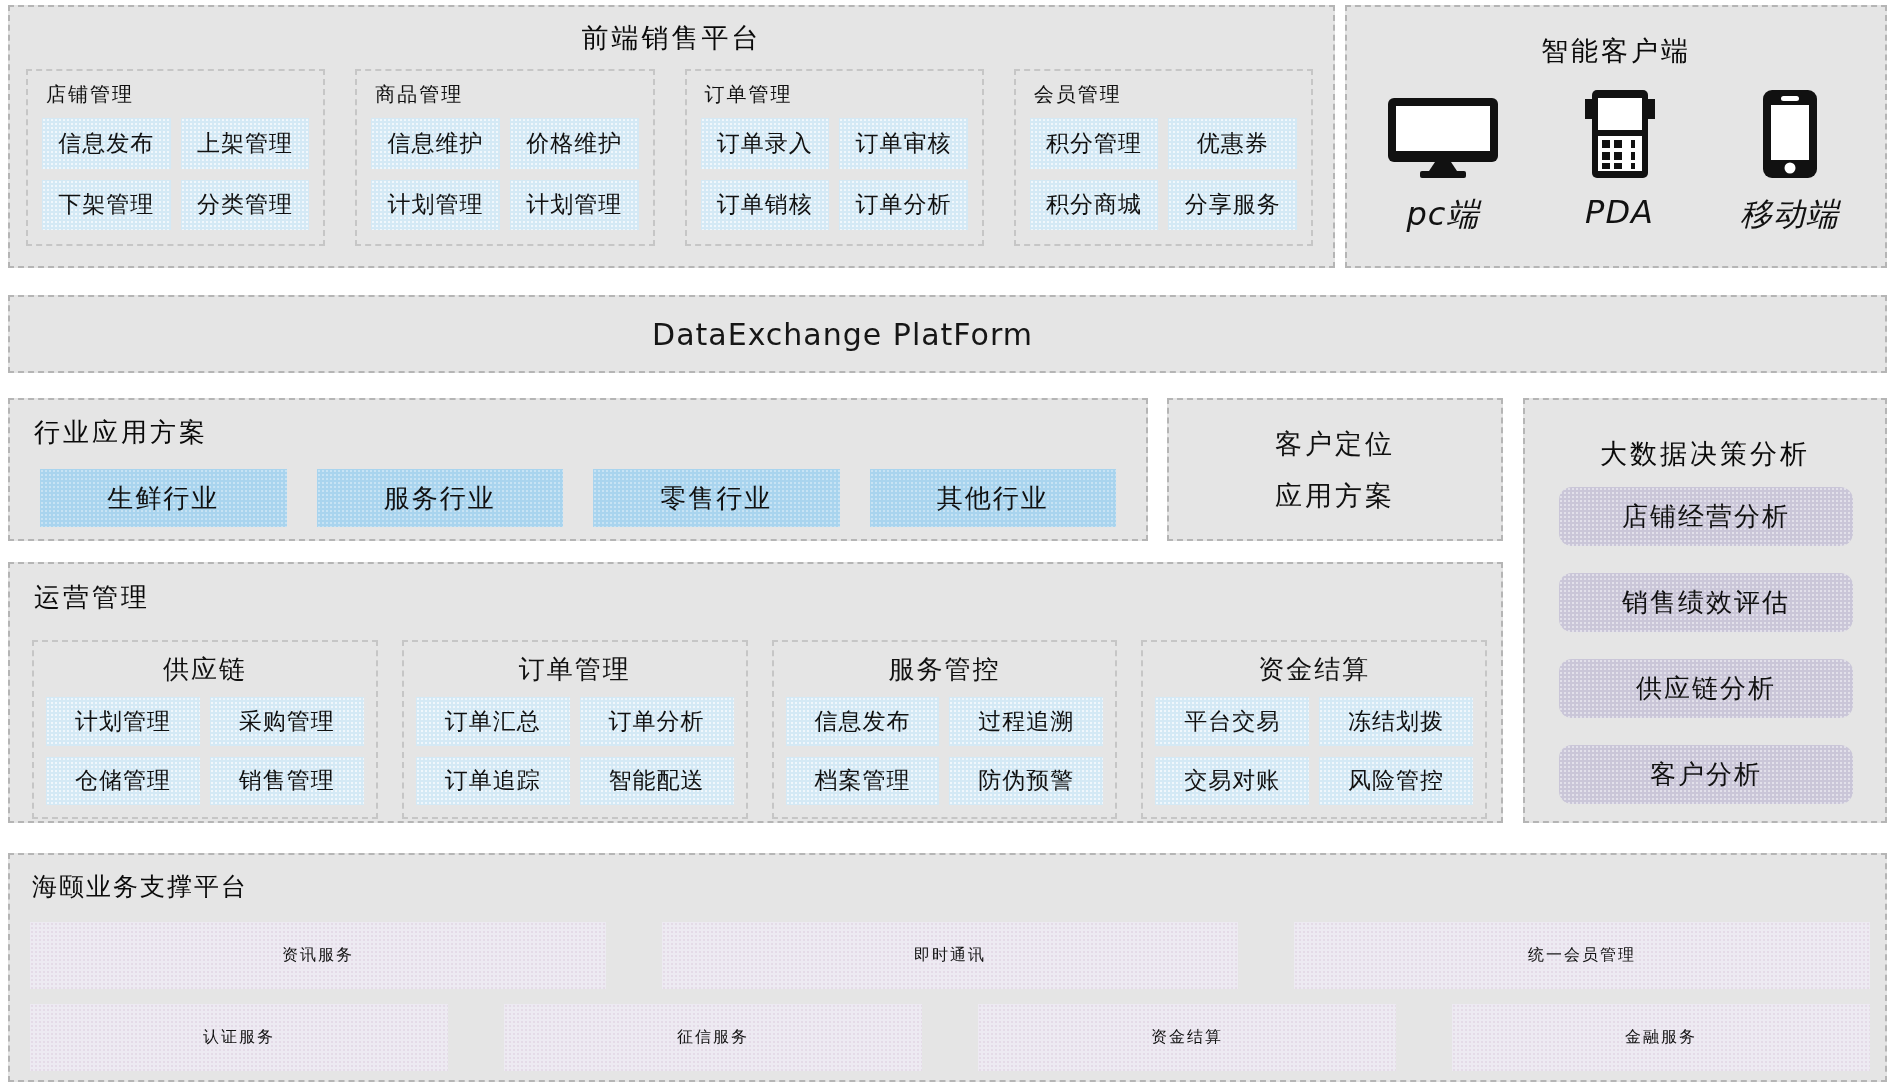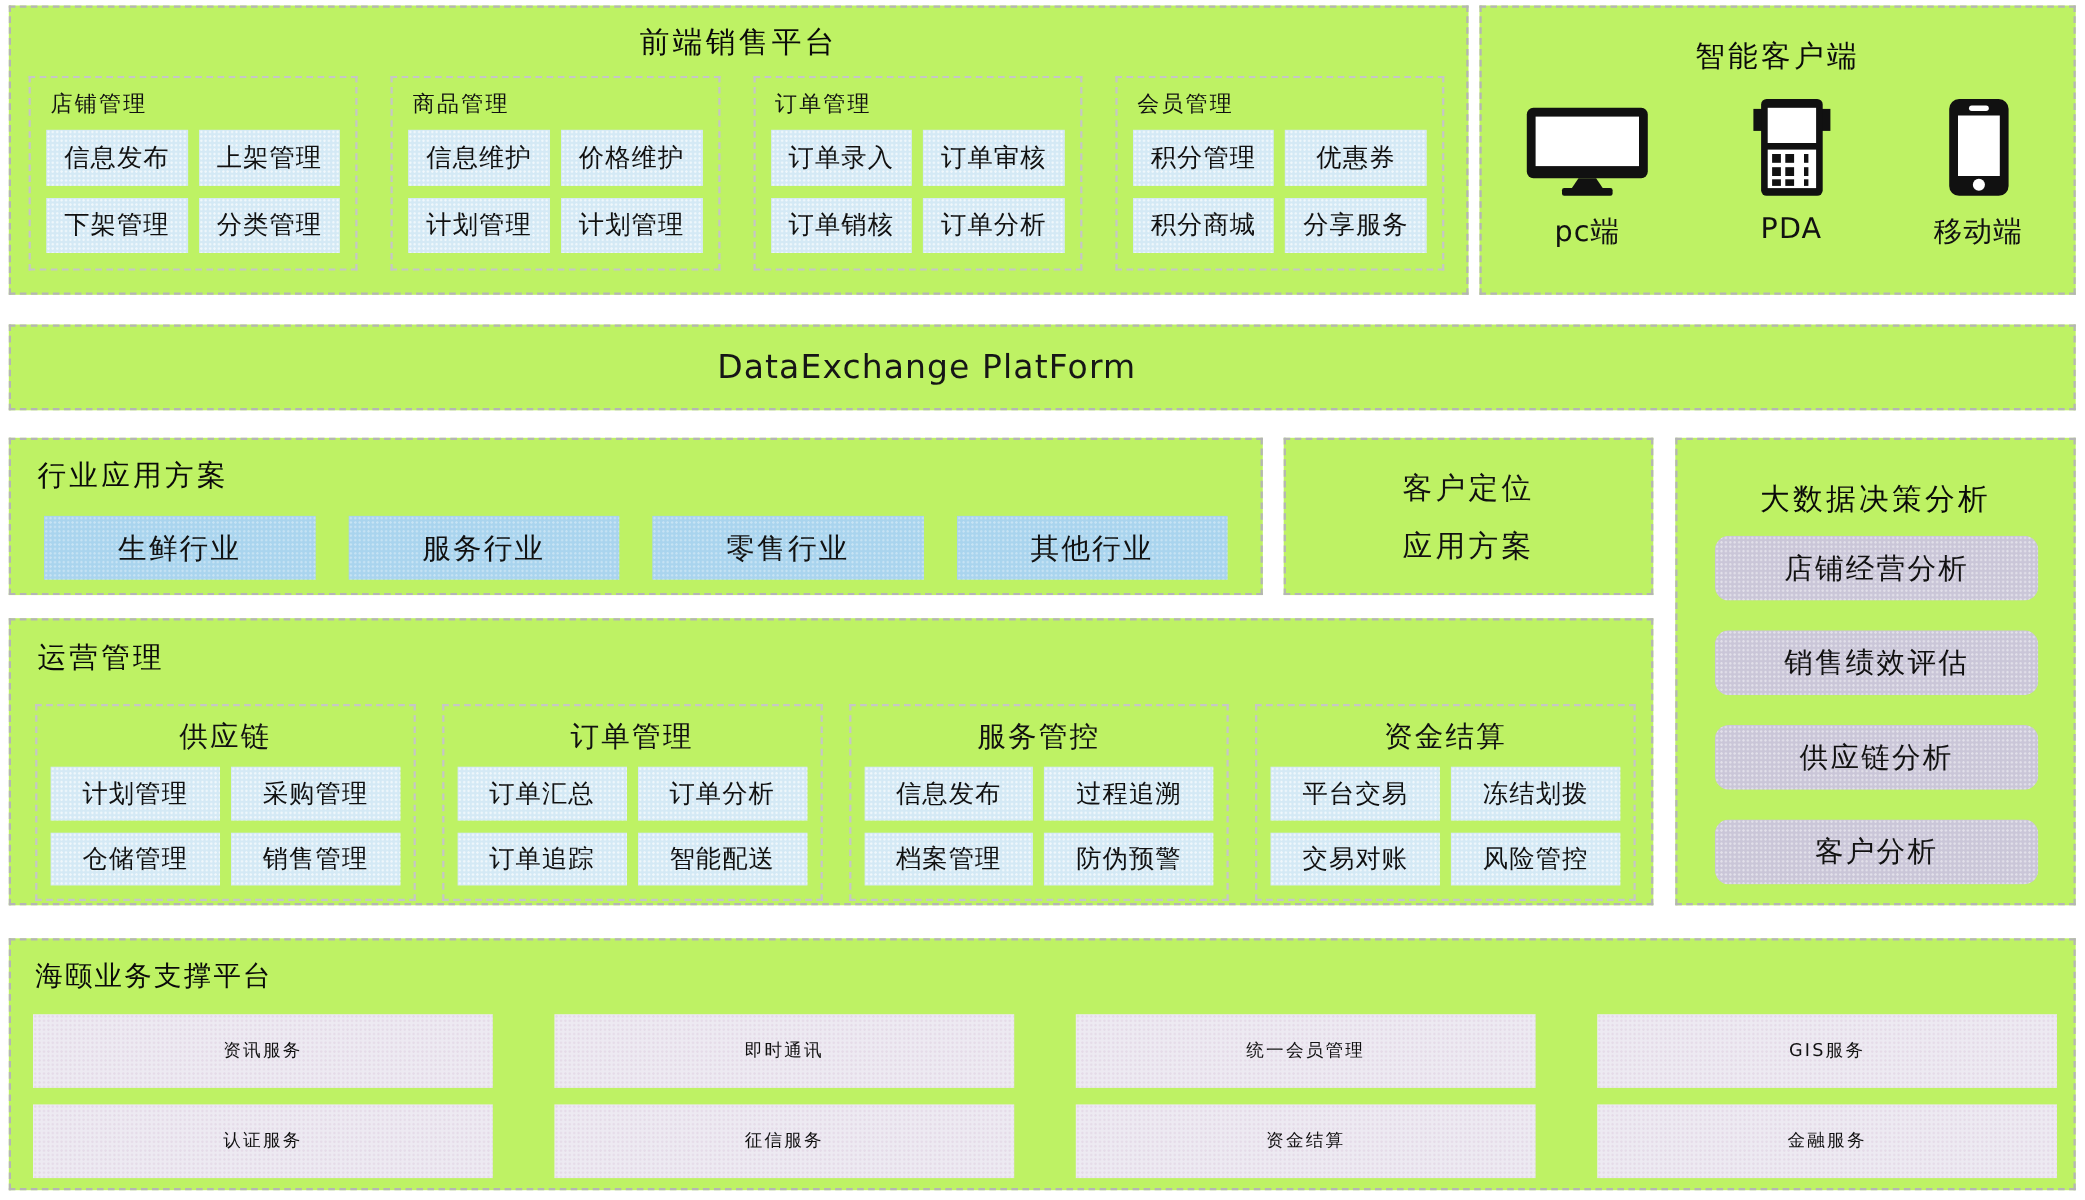--- a/index.html
+++ b/index.html
@@ -1,21 +1,21 @@
 <!DOCTYPE html>
 <html style="--border-gray: #b5b5b5; --accent-blue-light: #d4e9f5; --accent-blue: #a9d4ee; --accent-lavender: #cac6d8; --accent-lavender-light: #edeaf2;"><head>
 <meta charset="utf-8">
 <style>
   html,body{margin:0;padding:0;}
   body{
     width:1895px;height:1091px;position:relative;background:#fff;
     font-family:"DejaVu Sans","Liberation Sans",sans-serif;color:#111;
     overflow:hidden;
   }
-  .panel{position:absolute;border:2px dashed var(--border-gray);box-sizing:border-box;background:#bef264;}
+  .panel{position:absolute;border:2px dashed var(--border-gray);box-sizing:border-box;background:#e5e5e5;}
   .subpanel{border:2px dashed #c6c6c6;box-sizing:border-box;display:flex;flex-direction:column;}
   .sec-title{font-size:27px;letter-spacing:3px;color:#0a0a0a;}
   .sec-title.center{text-align:center;}
   .grid2{display:grid;grid-template-columns:1fr 1fr;gap:11px 10px;flex:1;}
   .chip{
     background:var(--accent-blue-light);
     background-image:radial-gradient(rgba(255,255,255,.65) 1px, transparent 1.2px);
     background-size:4px 4px;
     display:flex;align-items:center;justify-content:center;
     font-size:23px;letter-spacing:1px;white-space:nowrap;
@@ -46,21 +46,21 @@
   #front-platform .sec-title{margin-top:13px;}
   #front-groups{position:absolute;top:62px;left:16px;right:20px;bottom:20px;display:flex;gap:30px;}
   #front-groups .subpanel{flex:1;padding:8px 14px 14px;}
   #front-groups .g-title{font-size:20px;letter-spacing:2px;margin:2px 0 10px 4px;}
   
   #smart-client{left:1345px;top:5px;width:542px;height:263px;}
   #smart-client .sec-title{margin-top:26px;}
   #devices{position:absolute;top:82px;left:40px;right:46px;display:flex;justify-content:space-between;}
   .device{display:flex;flex-direction:column;align-items:center;}
   .device .icon-slot{height:90px;display:flex;align-items:flex-end;}
-  .device .dev-label{font-size:26px;letter-spacing:1px;margin-top:14px;}
+  .device .dev-label{font-size:32px;letter-spacing:1px;margin-top:14px;font-style:italic;}
   
   #exchange-band{left:8px;top:295px;width:1879px;height:78px;display:flex;align-items:center;justify-content:center;padding-right:210px;}
   #exchange-band .band-text{font-size:30px;font-weight:500;letter-spacing:1px;color:#161616;}
   
   #industry{left:8px;top:398px;width:1140px;height:143px;}
   #industry .sec-title{font-size:26px;margin:15px 0 0 24px;}
   #industry-boxes{position:absolute;top:69px;left:30px;right:30px;height:58px;display:flex;gap:30px;}
   #industry-boxes .bigblue{flex:1;}
   
   #cust-pos{left:1167px;top:398px;width:336px;height:143px;display:flex;flex-direction:column;align-items:center;justify-content:center;gap:16px;}
@@ -264,21 +264,20 @@
   </div>
 </div>
 
 <div class="panel" id="support">
   <div class="sec-title">海颐业务支撑平台</div>
   <div id="support-rows">
     <div class="row">
       <div class="lavlight">资讯服务</div>
       <div class="lavlight">即时通讯</div>
       <div class="lavlight">统一会员管理</div>
-      <div class="lavlight">GIS服务</div>
     </div>
     <div class="row">
       <div class="lavlight">认证服务</div>
       <div class="lavlight">征信服务</div>
       <div class="lavlight">资金结算</div>
       <div class="lavlight">金融服务</div>
     </div>
   </div>
 </div>
 

